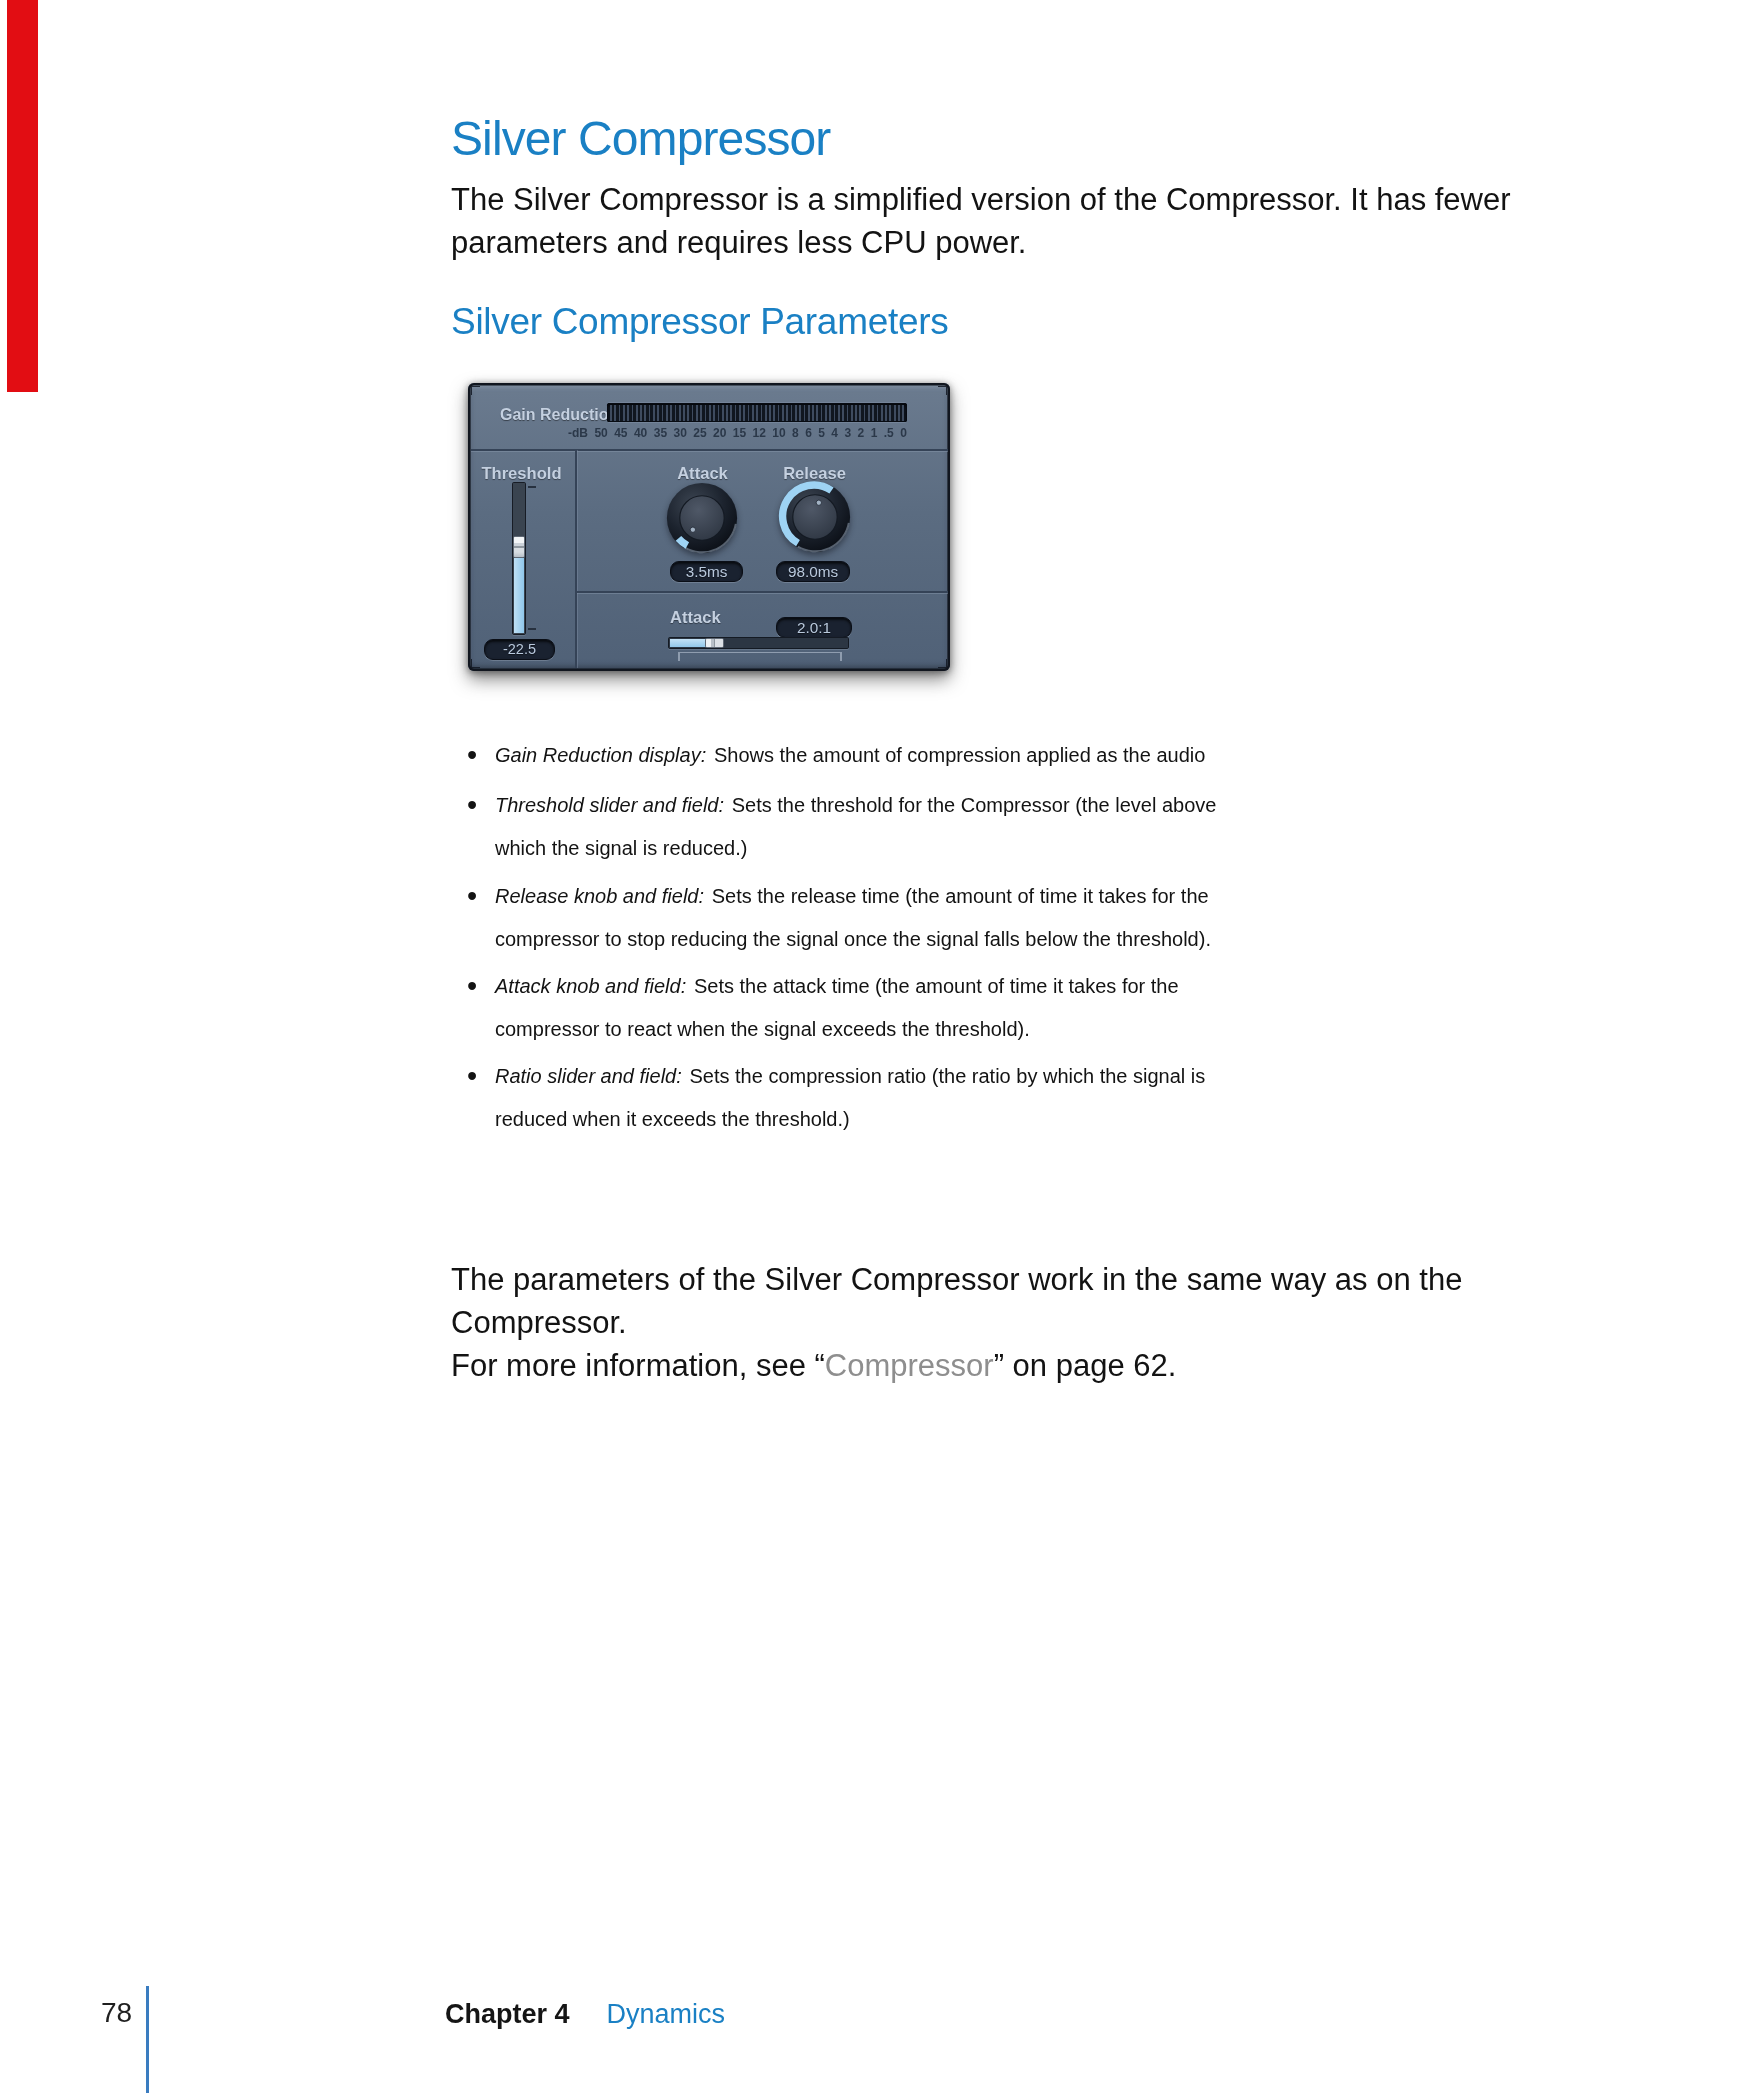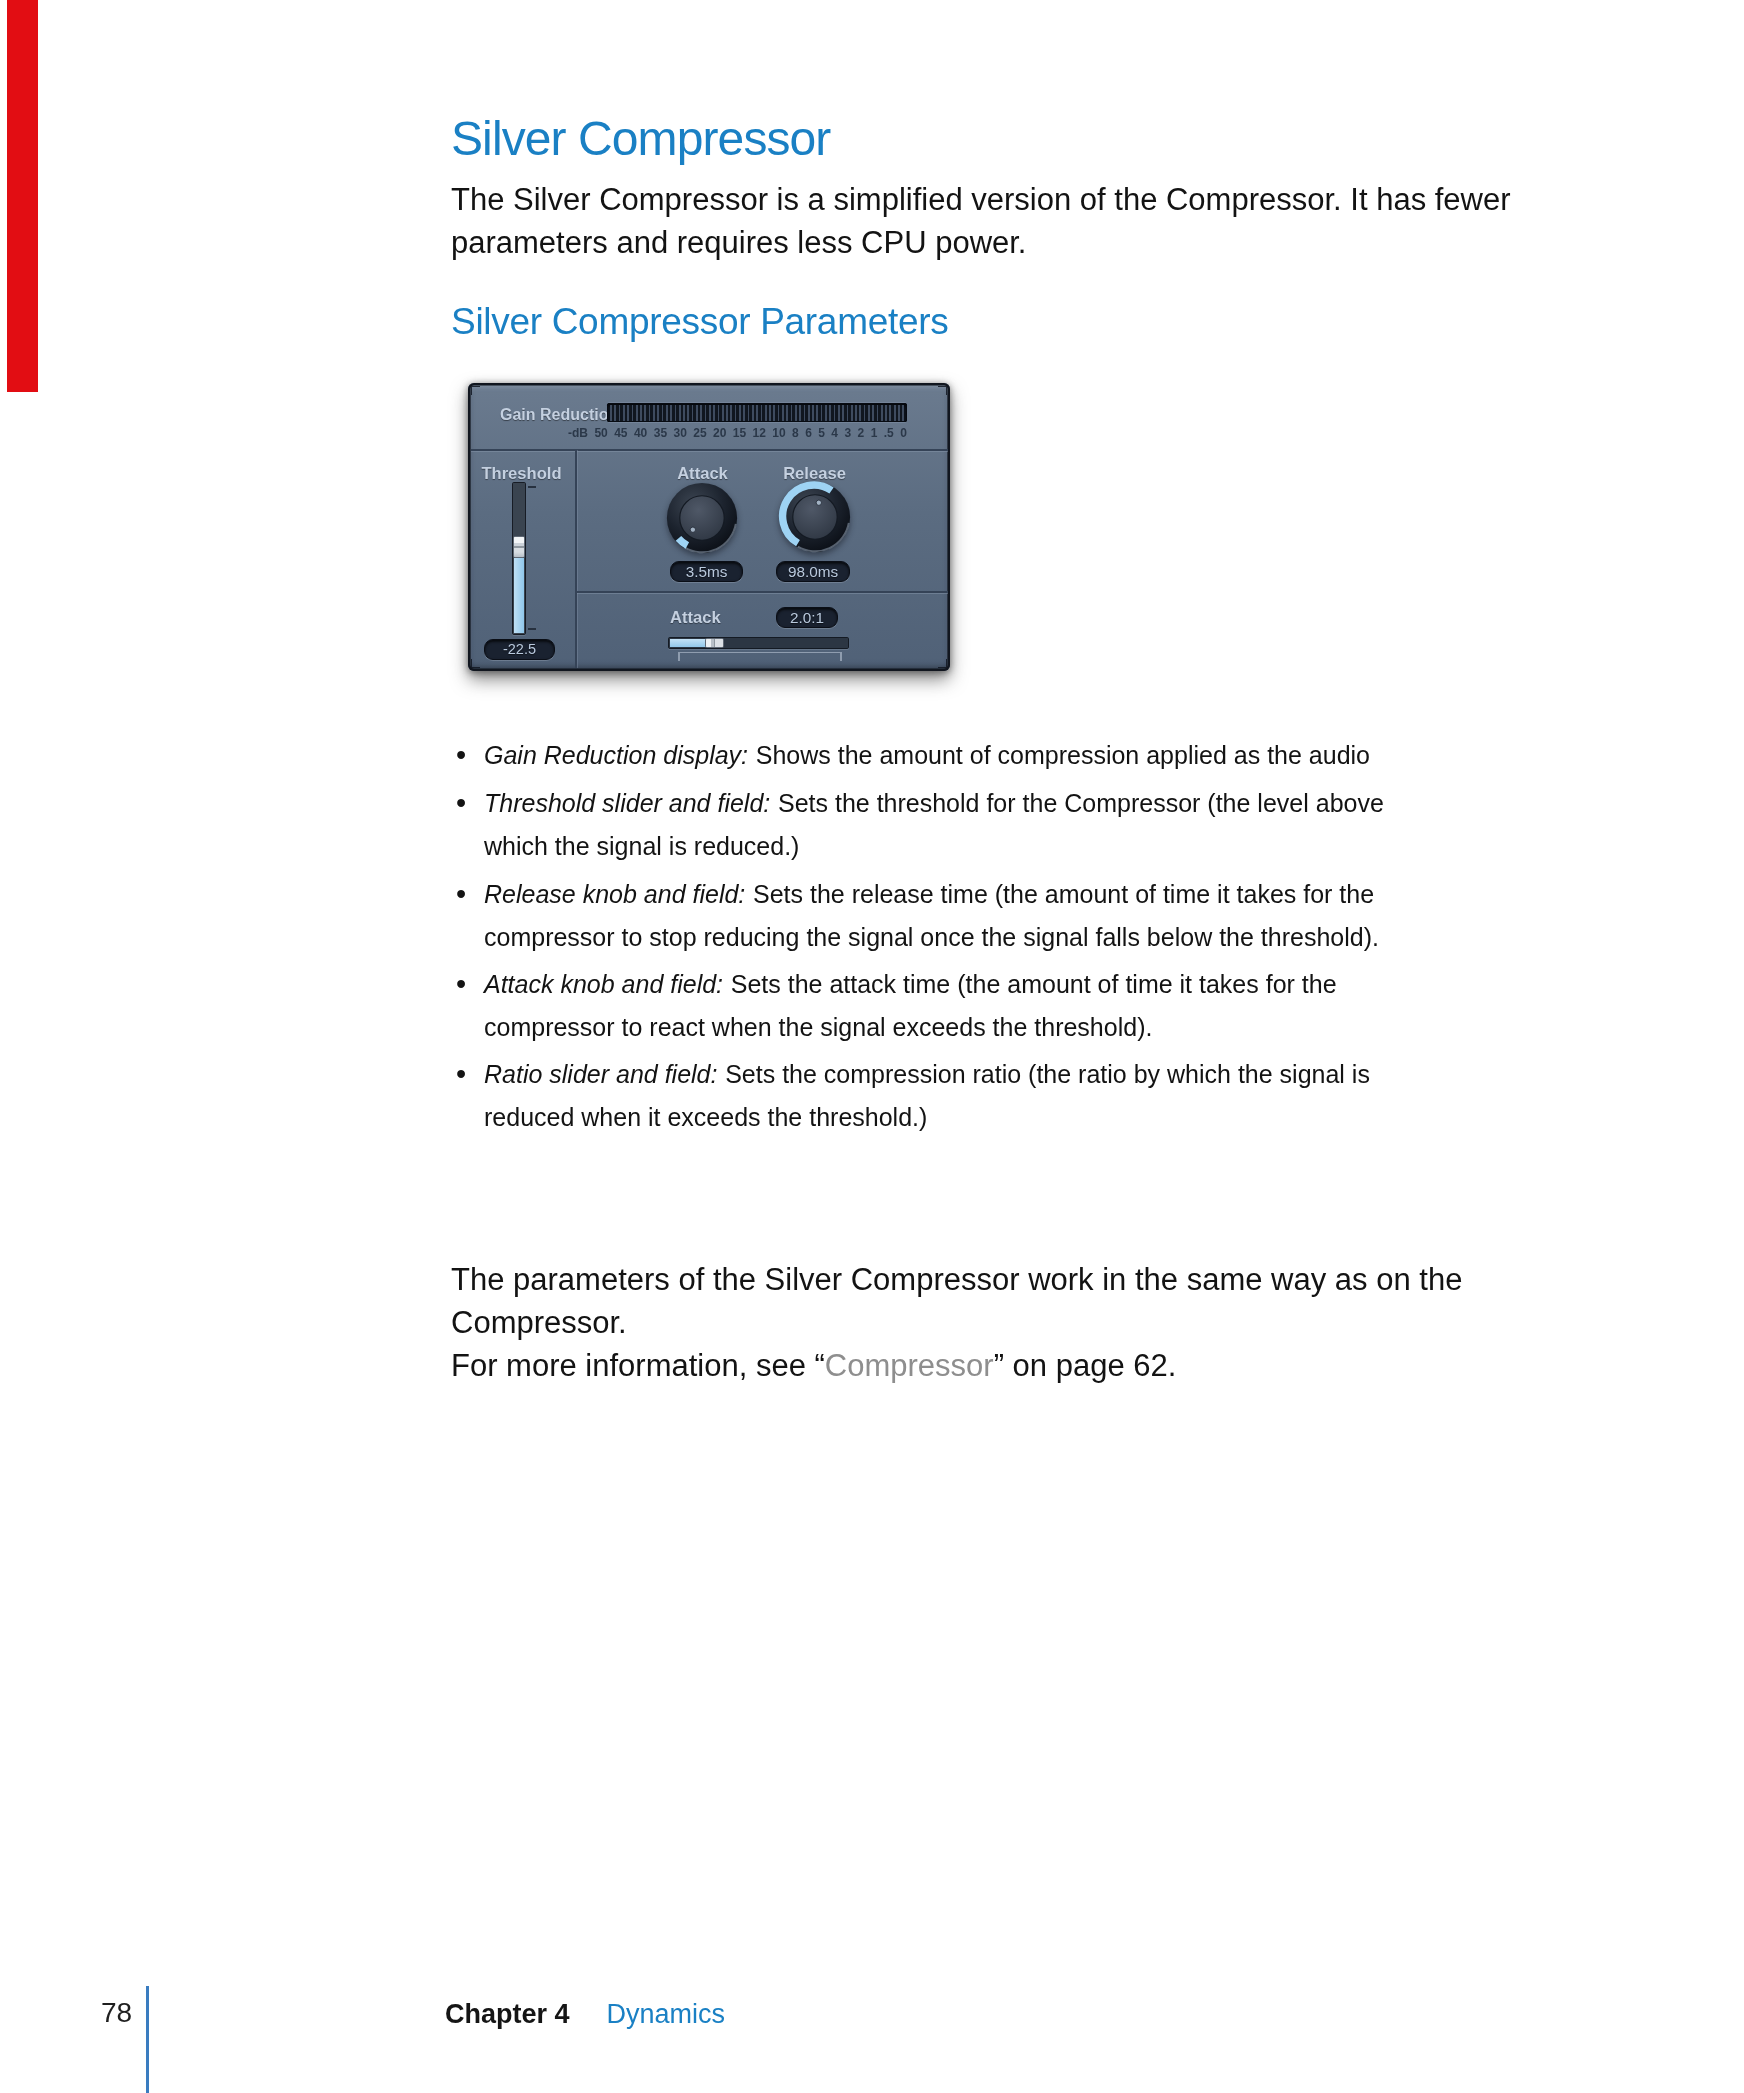--- a/index.html
+++ b/index.html
@@ -10,21 +10,21 @@
   .footer-rule{position:absolute;left:146px;top:1986px;width:3.4px;height:107px;}
   
   .h1{position:absolute;left:451px;top:111px;font-size:48px;line-height:56px;font-weight:500;letter-spacing:-0.9px;}
   .h2{position:absolute;font-size:37px;line-height:43px;font-weight:400;letter-spacing:-0.3px;}
   .h2a{left:451px;top:300px;}
   .h2b{left:451px;top:1211px;}
   .body-block{position:absolute;left:451px;font-size:31px;line-height:43px;color:#131313;width:1158px;}
   .intro{top:178px;}
   .outro{top:1258px;}
   
-  .bullets{position:absolute;left:456px;top:734px;width:1158px;font-size:25px;line-height:43px;}
+  .bullets{position:absolute;left:467px;top:734px;width:1158px;font-size:20px;line-height:43px;}
   .bullet{display:flex;margin-bottom:4.3px;}
   .bullet .dot{width:28px;flex:0 0 28px;}
   .bullet .dot::before{content:"•";font-size:29px;}
   .lead{font-style:italic;}
   .rest{margin-left:7.7px;}
   .link{cursor:pointer;}
   
   .pagenum{position:absolute;left:101px;top:1997px;font-size:28px;color:#1f1f1f;}
   .footer-chap{position:absolute;left:445px;top:1999px;font-size:27px;display:flex;}
   .chap-label{font-weight:bold;color:#151515;}
@@ -52,21 +52,21 @@
   .thr-label{left:0;top:81px;width:107px;text-align:center;}
   .atk-label{left:175px;top:81px;width:119px;text-align:center;}
   .rel-label{left:287px;top:81px;width:119px;text-align:center;}
   .ratio-label{left:202px;top:225px;}
   .vbox{background:#1a2230;border:0.9px solid #0a0e16;border-radius:9px;
         box-shadow:0 0.9px 0 rgba(150,162,180,.4), inset 0 1.7px 2.6px rgba(0,0,0,.75);
         color:#b9c9dd;text-align:center;font-size:15.3px;line-height:19.6px;text-shadow:0 0.9px 0.9px rgba(0,0,0,.5);}
   .thr-value{left:16px;top:256px;width:71px;height:21px;font-size:14.5px;}
   .atk-value{left:202px;top:178px;width:73px;height:21px;}
   .rel-value{left:308px;top:178px;width:74px;height:21px;}
-  .ratio-value{left:308px;top:224px;width:62px;height:21px;}
+  .ratio-value{left:308px;top:234px;width:76px;height:21px;}
   
   .vslider{left:44px;top:99px;width:13.6px;height:153px;background:#3a4450;border:0.9px solid #171c25;border-radius:1.7px;
            box-shadow:0 0.9px 0 rgba(150,162,180,.3);}
   .vslider .fill{left:0.9px;right:0.9px;bottom:0.9px;height:75px;background:linear-gradient(90deg,#bfe0f5,#8fc6ea);}
   .vslider .handle{left:0;right:0;top:53px;height:22px;border:0.9px solid #5f6874;border-radius:1.7px;
            background:linear-gradient(180deg,#f3f5f7 0 30%,#cdd3da 30% 45%,#8f979f 45% 55%,#d8dde2 55% 75%,#b9c0c8 100%);}
   .tickR{left:60px;width:7.7px;height:1.7px;background:#27313f;}
   .tickR1{top:103px;} .tickR2{top:245px;}
   
   .knob{width:78px;height:78px;filter:drop-shadow(0 3.4px 3.4px rgba(8,12,20,.45));}

